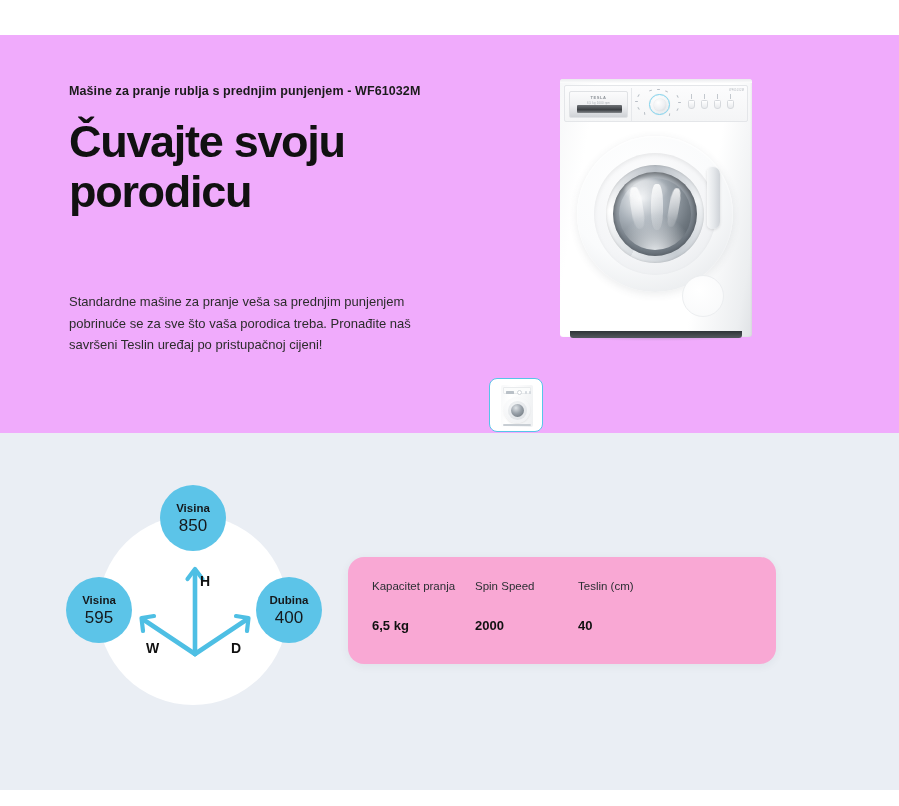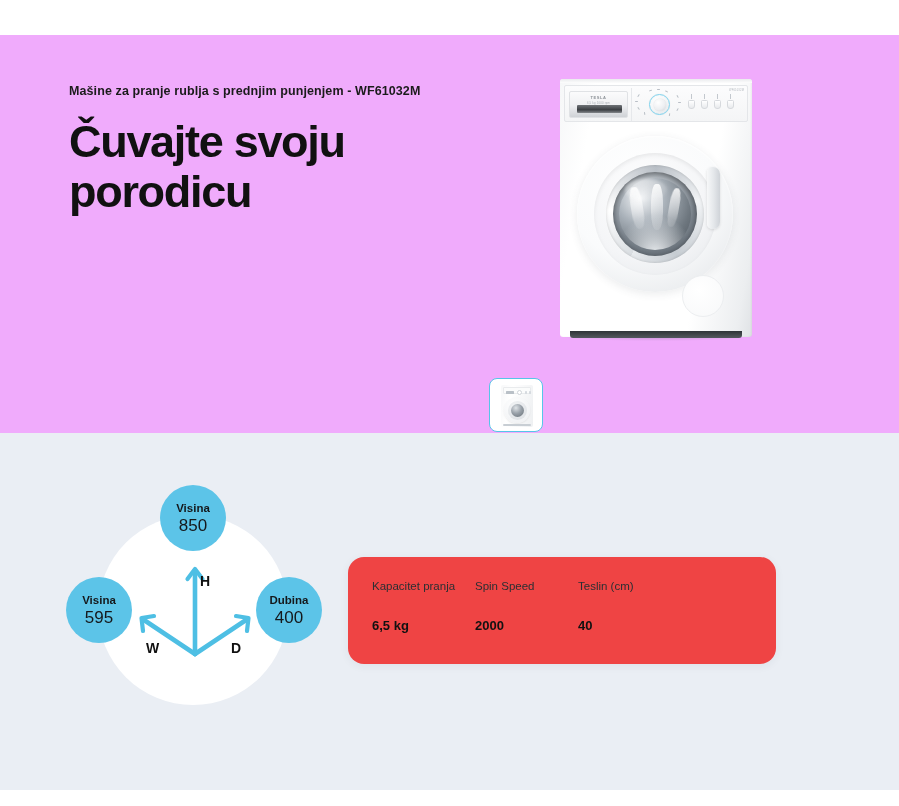--- a/index.html
+++ b/index.html
@@ -225,21 +225,21 @@
   .axis-letter {
     position: absolute; font-size: 14px; font-weight: 700; color: #111; line-height: 1;
   }
   .letter-h { left: 200px; top: 574px; }
   .letter-w { left: 146px; top: 641px; }
   .letter-d { left: 231px; top: 641px; }
 
   
   .spec-card {
     position: absolute; left: 348px; top: 557px; width: 428px; height: 107px;
-    background: #ef4444; border-radius: 16px;
+    background: #f9a8d4; border-radius: 16px;
     box-shadow: 0 2px 10px rgba(40,50,65,.06);
   }
   .spec-cols { position: absolute; left: 24px; top: 22px; right: 18px; display: flex; }
   .spec-col { width: 103px; }
   .spec-col .s-label {
     font-size: 11.5px; color: #2b2f33; line-height: 15px; font-weight: 400;
     width: 86px;
   }
   .spec-col .s-value {
     margin-top: 24px; font-size: 13px; font-weight: 700; color: #111;
@@ -252,20 +252,21 @@
 
 <div class="page">
 
   <div class="hero">
 
     <div class="hero-copy">
       <div class="eyebrow">Mašine za pranje rublja s prednjim punjenjem - WF61032M</div>
       <h1 class="headline">Čuvajte svoju porodicu</h1>
     </div>
 
+    <p class="hero-body">Standardne mašine za pranje veša sa prednjim punjenjem pobrinuće se za sve što vaša porodica treba. Pronađite naš savršeni Teslin uređaj po pristupačnoj cijeni!</p>
 
     <div class="product-wrap">
       <div class="wm-body">
         <div class="wm-top-edge"></div>
 
         <div class="wm-panel">
           <div class="wm-drawer">
             <div class="wm-brand">TESLA</div>
             <div class="wm-brand-sub">6,5 kg  1000 rpm</div>
             <div class="wm-drawer-handle"></div>

